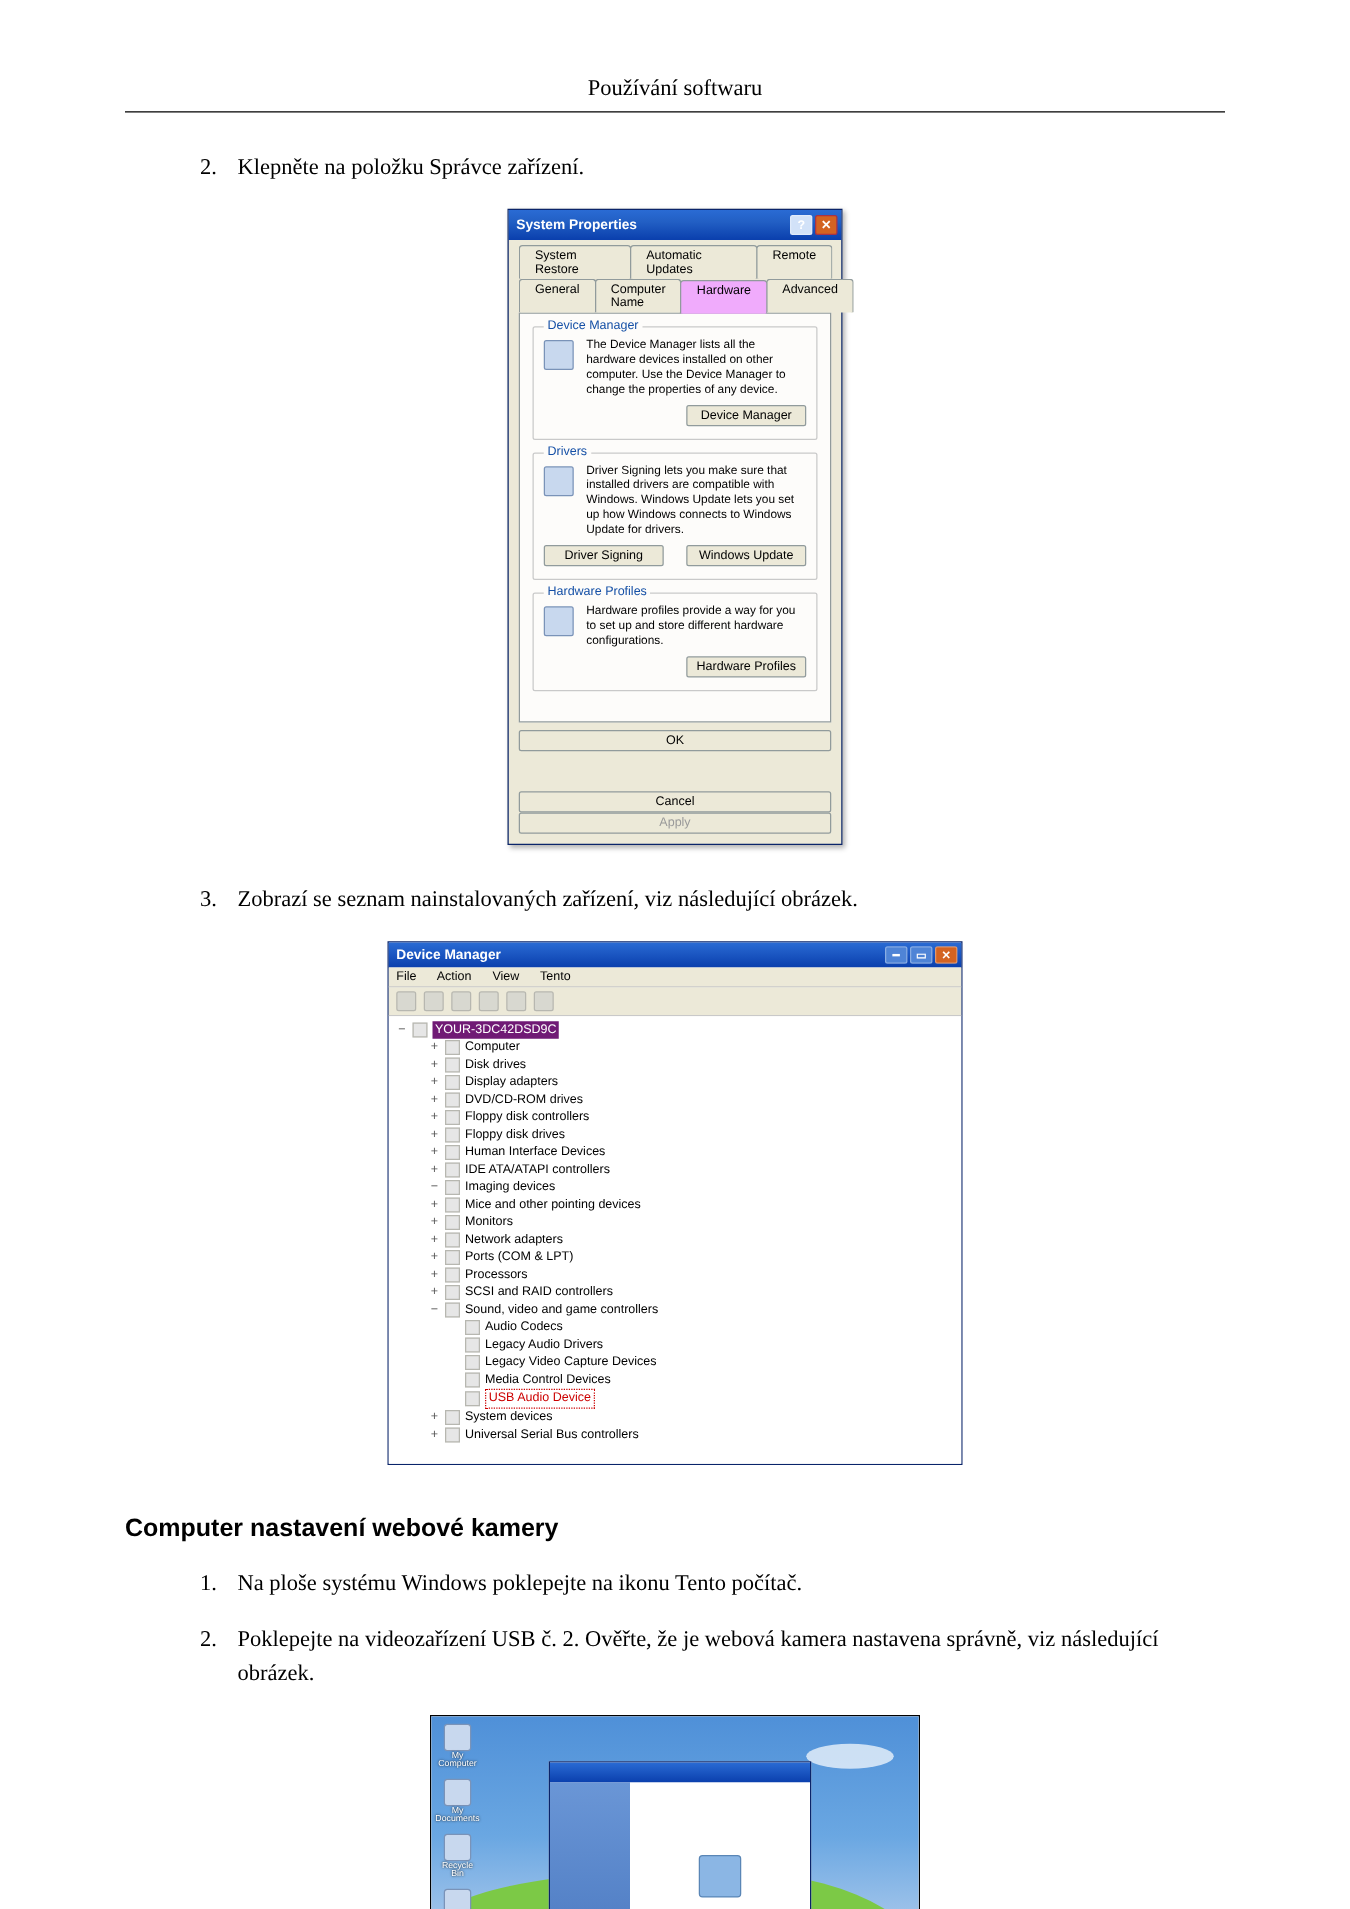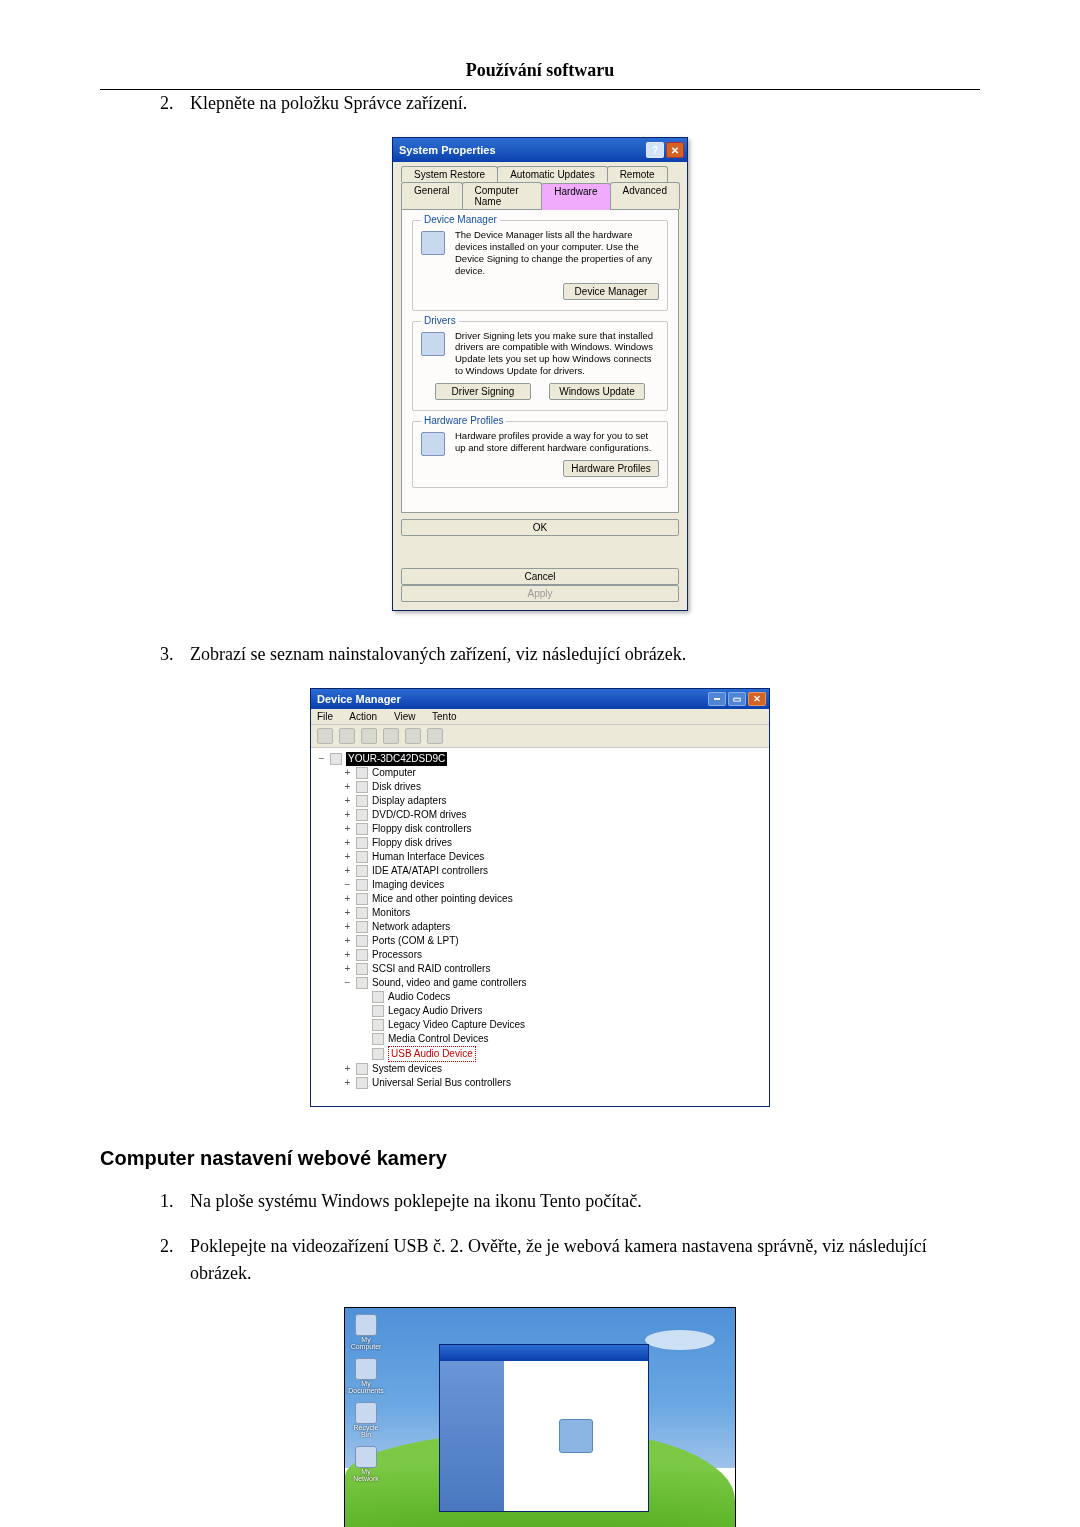--- a/index.html
+++ b/index.html
@@ -9,21 +9,21 @@
       width: 1080px;
       margin: 0 auto;
       padding: 60px 100px 40px 100px;
       color: #000;
     }
     .page-header {
       text-align: center;
       font-size: 18px;
       padding-bottom: 8px;
       border-bottom: 1px solid #000;
-      font-weight: bold;
+      margin-bottom: 30px;
     }
     .section-heading {
       font-family: Arial, Helvetica, sans-serif;
       font-weight: bold;
       font-size: 20px;
       margin-top: 40px;
       margin-bottom: 18px;
     }
     ol.body-list {
       list-style: none;
@@ -40,21 +40,21 @@
       left: -30px;
     }
     .figure-wrap {
       display: flex;
       justify-content: center;
       margin: 20px 0 30px 0;
     }
 
     
     .sysprop {
-      width: 296px;
+      width: 268px;
       font-family: Tahoma, Arial, sans-serif;
       font-size: 10px;
       background: #ece9d8;
       border: 1px solid #0a246a;
       box-shadow: 2px 2px 4px rgba(0,0,0,.3);
     }
     .sysprop-titlebar {
       background: linear-gradient(#2a6bd4, #225fc4 40%, #0a3fad);
       color: #fff;
       font-weight: bold;
@@ -152,21 +152,21 @@
     }
     .tbicon { width:16px; height:16px; background:#d8d8d0; border:1px solid #b7b7b0; border-radius:2px;}
     .devmgr-tree {
       font-size:10px; line-height:1.4; padding:4px 4px 16px 4px;
       background:#fff;
     }
     .treeitem { display:flex; align-items:center; gap:4px; padding-left:14px;}
     .treeitem.root { padding-left:2px;}
     .treeitem .pm { width:9px; display:inline-block; text-align:center; color:#555;}
     .treeitem .tico { width:12px; height:12px; background:#e6e6e6; border:1px solid #b7b7b0; display:inline-block;}
-    .treeitem.selected .label { background:#000000; color:#fff; padding:0 2px;}
+    .treeitem.selected .label { background:#701a75; color:#fff; padding:0 2px;}
     .treeitem.hl .label { border:1px dotted #c00; color:#c00; padding:0 2px;}
     .indent1 { padding-left:28px; }
     .indent2 { padding-left:44px; }
 
     
     .xpshot {
       width: 392px; height: 294px;
       position:relative;
       border:1px solid #000;
       overflow:hidden;
@@ -233,21 +233,21 @@
       <div class="tabrow">
         <div class="tab">General</div>
         <div class="tab">Computer Name</div>
         <div class="tab active">Hardware</div>
         <div class="tab">Advanced</div>
       </div>
       <div class="tabpanel">
         <div class="group">
           <div class="glabel">Device Manager</div>
           <div class="gicon"></div>
-          <div class="gtext">The Device Manager lists all the hardware devices installed on your computer. Use the Device Signing to change the properties of any device.</div>
+          <div class="gtext">The Device Manager lists all the hardware devices installed on other computer. Use the Device Manager to change the properties of any device.</div>
           <div class="btnrow">
             <div class="winbtn">Device Manager</div>
           </div>
         </div>
         <div class="group">
           <div class="glabel">Drivers</div>
           <div class="gicon"></div>
           <div class="gtext">Driver Signing lets you make sure that installed drivers are compatible with Windows. Windows Update lets you set up how Windows connects to Windows Update for drivers.</div>
           <div class="btnrow2">
             <div class="winbtn">Driver Signing</div>

